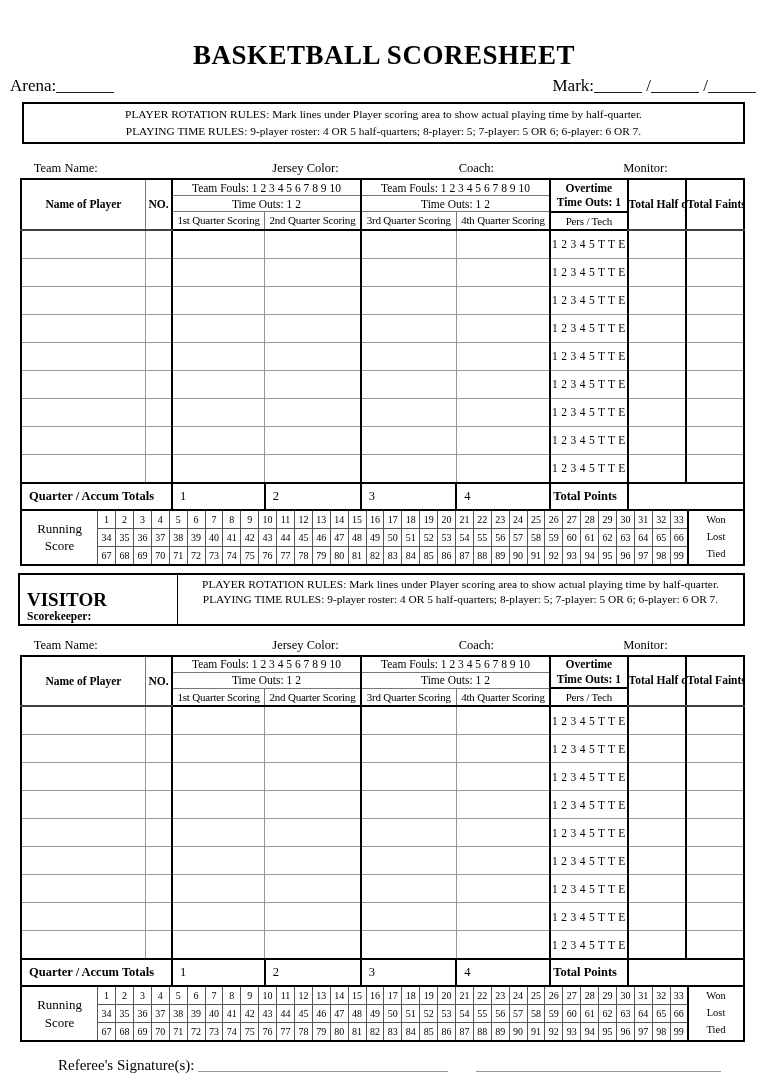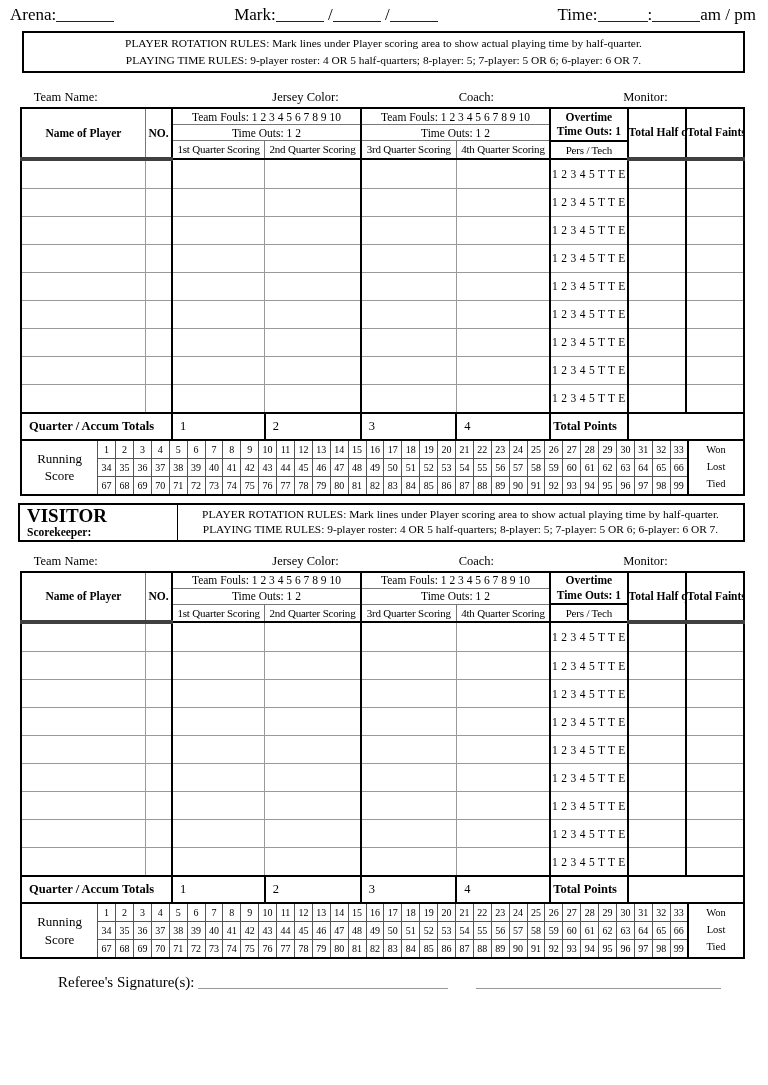--- a/index.html
+++ b/index.html
@@ -11,38 +11,38 @@
   .fl{display:inline-block;border-bottom:1.5px solid #222;height:.9em;margin-bottom:-2px;}
   .w58{width:58px}.w48{width:48px}.w50{width:50px}.w55{width:55px}
   
   .home-header{display:flex;margin:6px 23px 0 22px;align-items:stretch;}
   .home-left{width:168px;flex:none;}
   .team-label-big{font-size:19px;font-weight:bold;line-height:1.05;}
   .official{font-size:12px;font-weight:bold;margin-top:3px;}
   .rules-box{flex:1;border:2.5px solid #000;text-align:center;font-size:11.4px;line-height:1.5;padding:2px 4px;align-self:flex-start;}
   
   .visitor-box{display:flex;margin:7px 23px 0 18px;border:2.5px solid #000;}
-  .visitor-left{width:150px;flex:none;border-right:1px solid #000;padding:1px 0 2px 7px;}
+  .visitor-left{width:150px;flex:none;border-right:1px solid #000;padding:15px 0 2px 7px;}
   .official2{font-size:11.5px;font-weight:bold;}
   .rules-box2{flex:1;text-align:center;font-size:11.4px;line-height:1.3;padding:2px 4px;}
   
   .team-section{margin:16px 23px 0 20px;}
   .ts-home{margin-top:17px;}
   .ts-visitor{margin-top:12px;}
   .team-info-row{position:relative;height:17px;font-size:12.5px;}
   .team-info-row span{position:absolute;top:0;white-space:nowrap;}
   
   .mt{width:100%;border-collapse:collapse;table-layout:fixed;border:2px solid #000;}
   .mt td{border:1px solid #999;padding:0;font-size:11.5px;text-align:center;overflow:hidden;white-space:nowrap;vertical-align:middle;}
   .hr1 td,.hr2 td{height:15px;border-color:#777;}
   .hr3 td{height:16px;border-color:#777;border-bottom:2px solid #000;font-size:11px;letter-spacing:-.2px;}
   .mt .vt{border-left:2px solid #000;}
   .mt .vd{border-left:1px solid #666;}
   .mt .bb2{border-bottom:2px solid #000;}
-  .mt .hb{border-bottom:4px solid #404040;}
+  .mt .hb{border-bottom:2px solid #404040;}
   .bold{font-weight:bold;}
   .fs13{font-size:12.5px;}
   .al{text-align:left;padding-left:3px;}
   .wrap{white-space:normal;line-height:1.18;font-size:11px;}
   .ot-cell{line-height:1.3;font-size:11.5px;}
   .pr td{height:27px;}
   .pt{text-align:left;padding-left:3px;font-size:11px;letter-spacing:.3px;}
   .tot td{border:2px solid #000;height:25px;font-size:12.5px;text-align:left;padding-left:7px;white-space:nowrap;}
   
   .rt{width:100%;border-collapse:collapse;table-layout:fixed;border:2px solid #000;margin-top:-2px;}
@@ -55,32 +55,30 @@
   
   .sig-row{margin:15px 0 0 58px;font-size:15px;}
   .sig-line{display:inline-block;border-bottom:1.5px solid #999;height:.9em;margin-bottom:-2px;}
   .w250{width:250px}.w245{width:245px}.ml28{margin-left:28px}
 </style>
 </head>
 <body>
 
 <div class="page">
 
+  <h1 class="title">BASKETBALL SCORESHEET</h1>
 
   <div class="info-row">
     <span>
       <span>Arena:</span><span class="fl w58"></span>
     </span>
     <span>
       <span>Mark:</span><span class="fl w48"></span>
       <span>/</span><span class="fl w48"></span>
       <span>/</span><span class="fl w48"></span>
-    </span>
-    <span>
-      <span>Time:</span><span class="fl w50"></span><span>:</span><span class="fl w48"></span><span>am / pm</span>
     </span>
   </div>
 
   <div class="home-header">
     <div class="rules-box">
       <div>PLAYER ROTATION RULES: Mark lines under Player scoring area to show actual playing time by half-quarter.</div>
       <div>PLAYING TIME RULES: 9-player roster:  4 OR 5 half-quarters;  8-player: 5;  7-player: 5 OR 6;  6-player: 6 OR 7.</div>
     </div>
   </div>
 

